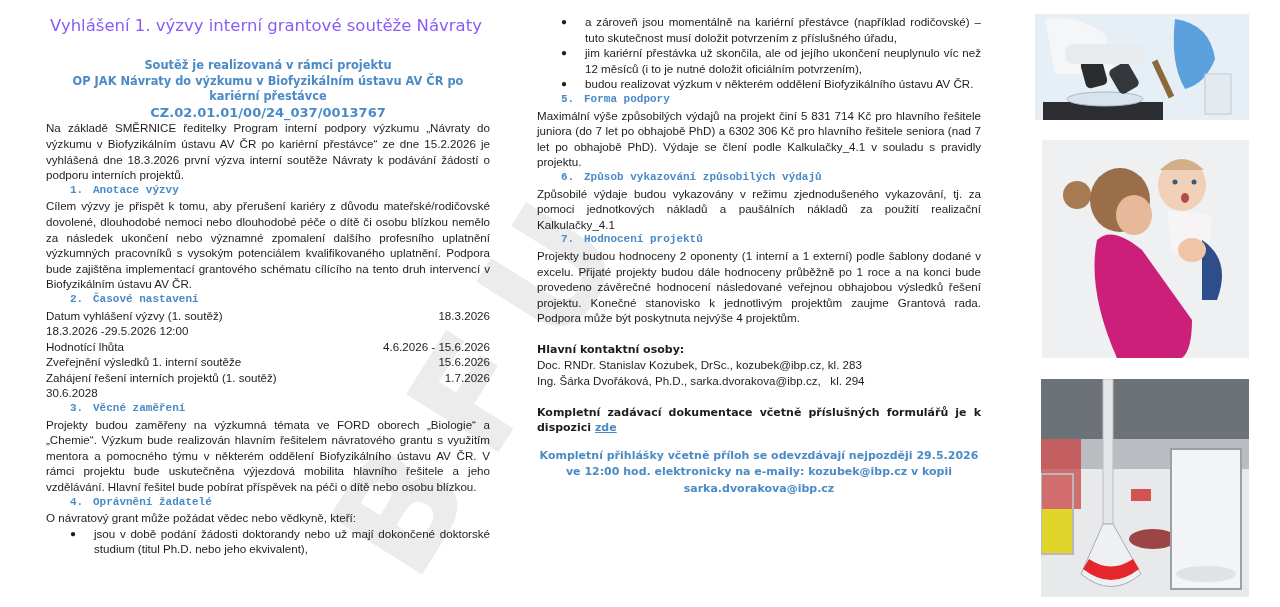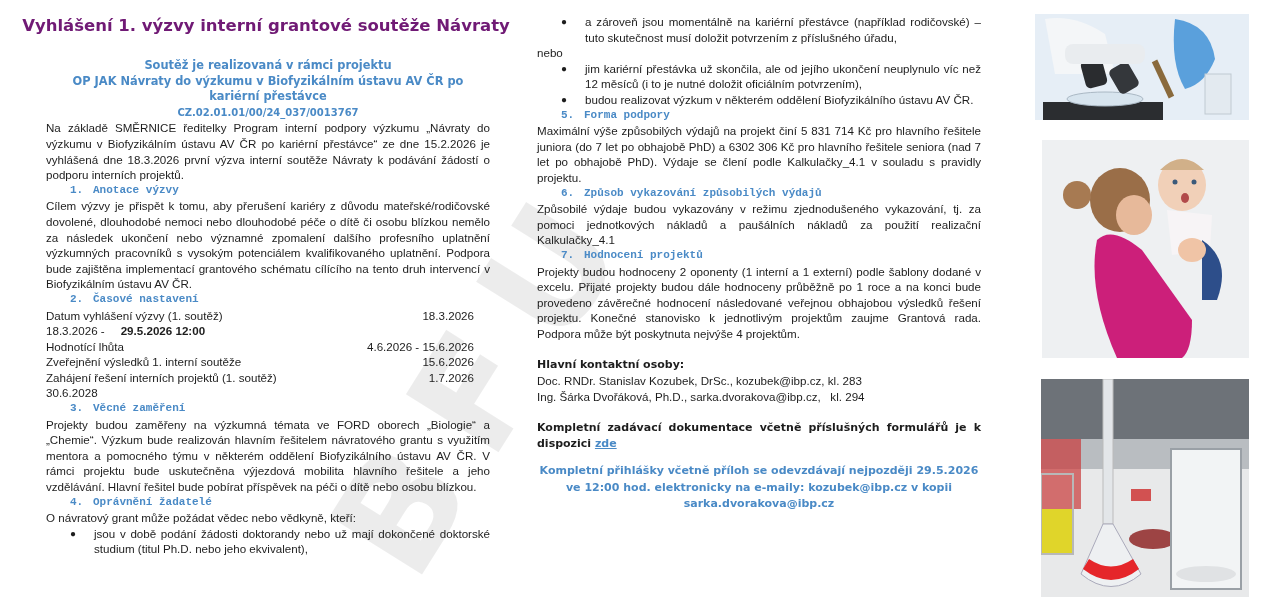--- a/index.html
+++ b/index.html
@@ -14,32 +14,32 @@
       position: absolute; left: 40px; top: 210px;
       font-family: "DejaVu Sans", sans-serif; font-weight: bold;
       font-size: 150px; color: #000; opacity: 0.07; letter-spacing: 30px;
       transform: rotate(-58deg); white-space: nowrap;
     }
 
     .col { position: absolute; z-index: 1; font-size: 11.6px; line-height: 15.6px; }
     .col-left { left: 46px; top: 12px; width: 444px; }
     .col-mid { left: 537px; top: 14px; width: 444px; }
 
-    .title { color: #701a75; font-family: "DejaVu Sans", sans-serif; font-weight: bold; font-size: 16.5px; text-align: center; margin-left: -40px; width: 520px; line-height: 28px; margin-bottom: 18px; }
+    .title { color: #8b5cf6; font-family: "DejaVu Sans", sans-serif; font-weight: normal; font-size: 16.5px; text-align: center; margin-left: -40px; width: 520px; line-height: 28px; margin-bottom: 18px; }
     .subtitle { color: #4a8ac6; font-family: "DejaVu Sans", sans-serif; font-weight: bold; font-size: 11.4px; text-align: center; line-height: 15.6px; }
-    .subtitle.code { font-size: 10px; }
+    .subtitle.code { font-size: 13px; }
 
     .para { text-align: justify; }
     .heading { color: #4a8ac6; font-family: Liberation Mono, monospace; font-weight: bold; font-size: 11px; padding-left: 24px; line-height: 15.6px; }
     .heading .num { display: inline-block; width: 23px; }
 
     .timeline-row { display: flex; justify-content: space-between; }
     .timeline-row .lbl { white-space: pre; }
     .timeline-row .val { text-align: right; }
-    .timeline-row .val b { font-weight: bold; margin-left: 16px; }
+    .timeline-row .val b { font-weight: normal; }
 
     .bullet { display: flex; padding-left: 24px; }
     .bullet .dot { width: 24px; flex: none; font-size: 10px; }
     .bullet .txt { flex: 1; text-align: justify; }
 
     .bold { font-weight: bold; font-family: "DejaVu Sans", sans-serif; font-size: 11px; }
     .link { color: #4a8ac6; text-decoration: underline; font-weight: bold; }
     .final { color: #4a8ac6; font-family: "DejaVu Sans", sans-serif; font-weight: bold; font-size: 11px; text-align: center; line-height: 16.5px; }
 
     .photo { position: absolute; z-index: 1; overflow: hidden; }
@@ -108,21 +108,20 @@
     <span class="dot">●</span>
     <span class="txt">jsou v době podání žádosti doktorandy nebo už mají dokončené doktorské studium (titul Ph.D. nebo jeho ekvivalent),</span>
   </div>
 </div>
 
 <div class="col col-mid">
   <div class="bullet">
     <span class="dot">●</span>
     <span class="txt">a zároveň jsou momentálně na kariérní přestávce (například rodičovské) – tuto skutečnost musí doložit potvrzením z příslušného úřadu,</span>
   </div>
-  <div>nebo</div>
   <div class="bullet">
     <span class="dot">●</span>
     <span class="txt">jim kariérní přestávka už skončila, ale od jejího ukončení neuplynulo víc než 12 měsíců (i to je nutné doložit oficiálním potvrzením),</span>
   </div>
   <div class="bullet">
     <span class="dot">●</span>
     <span class="txt">budou realizovat výzkum v některém oddělení Biofyzikálního ústavu AV ČR.</span>
   </div>
 
   <div class="heading">

